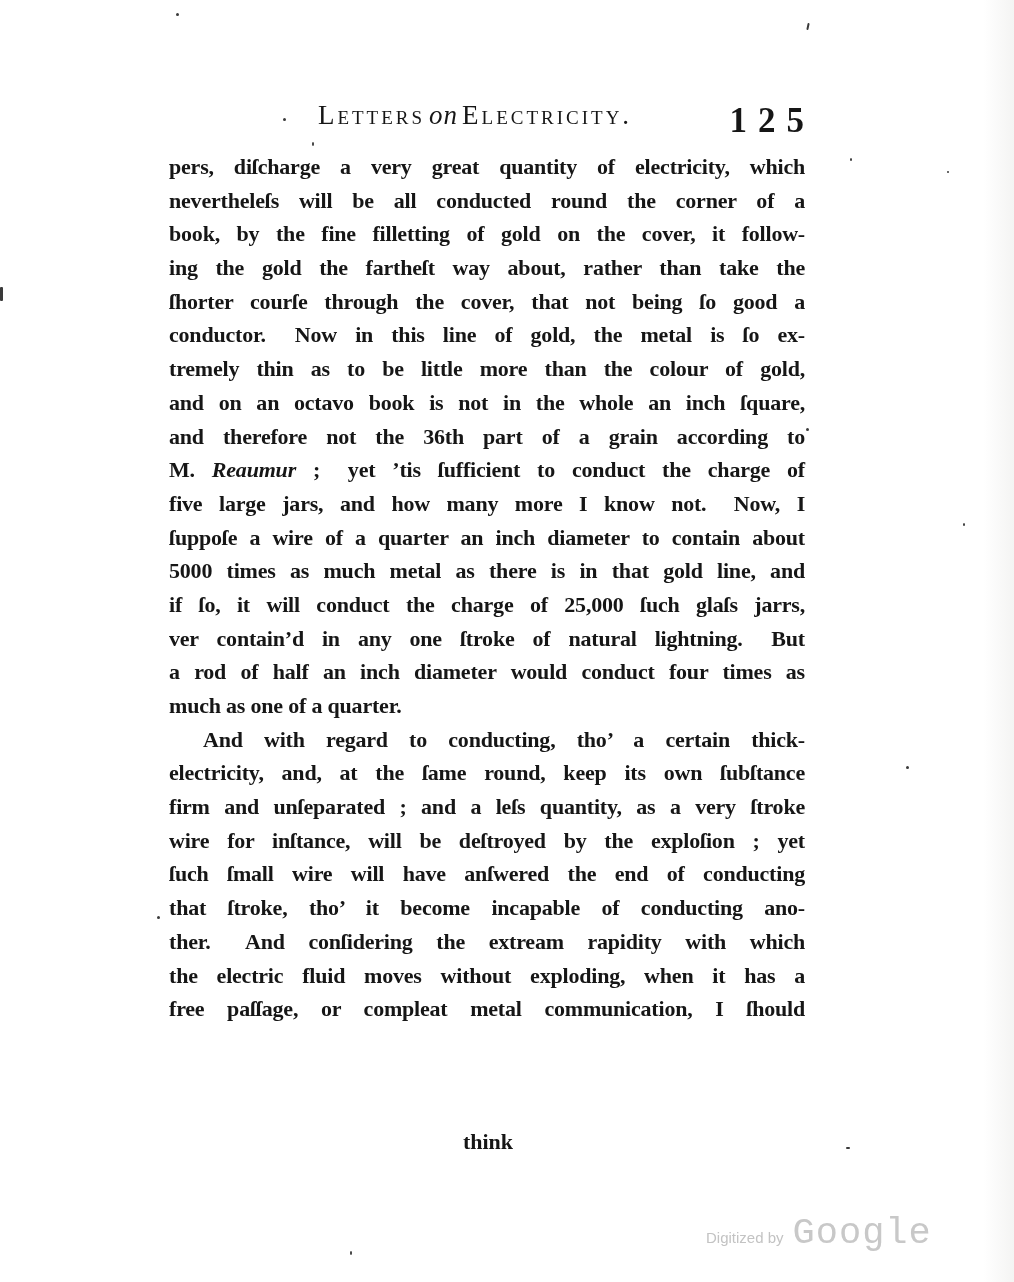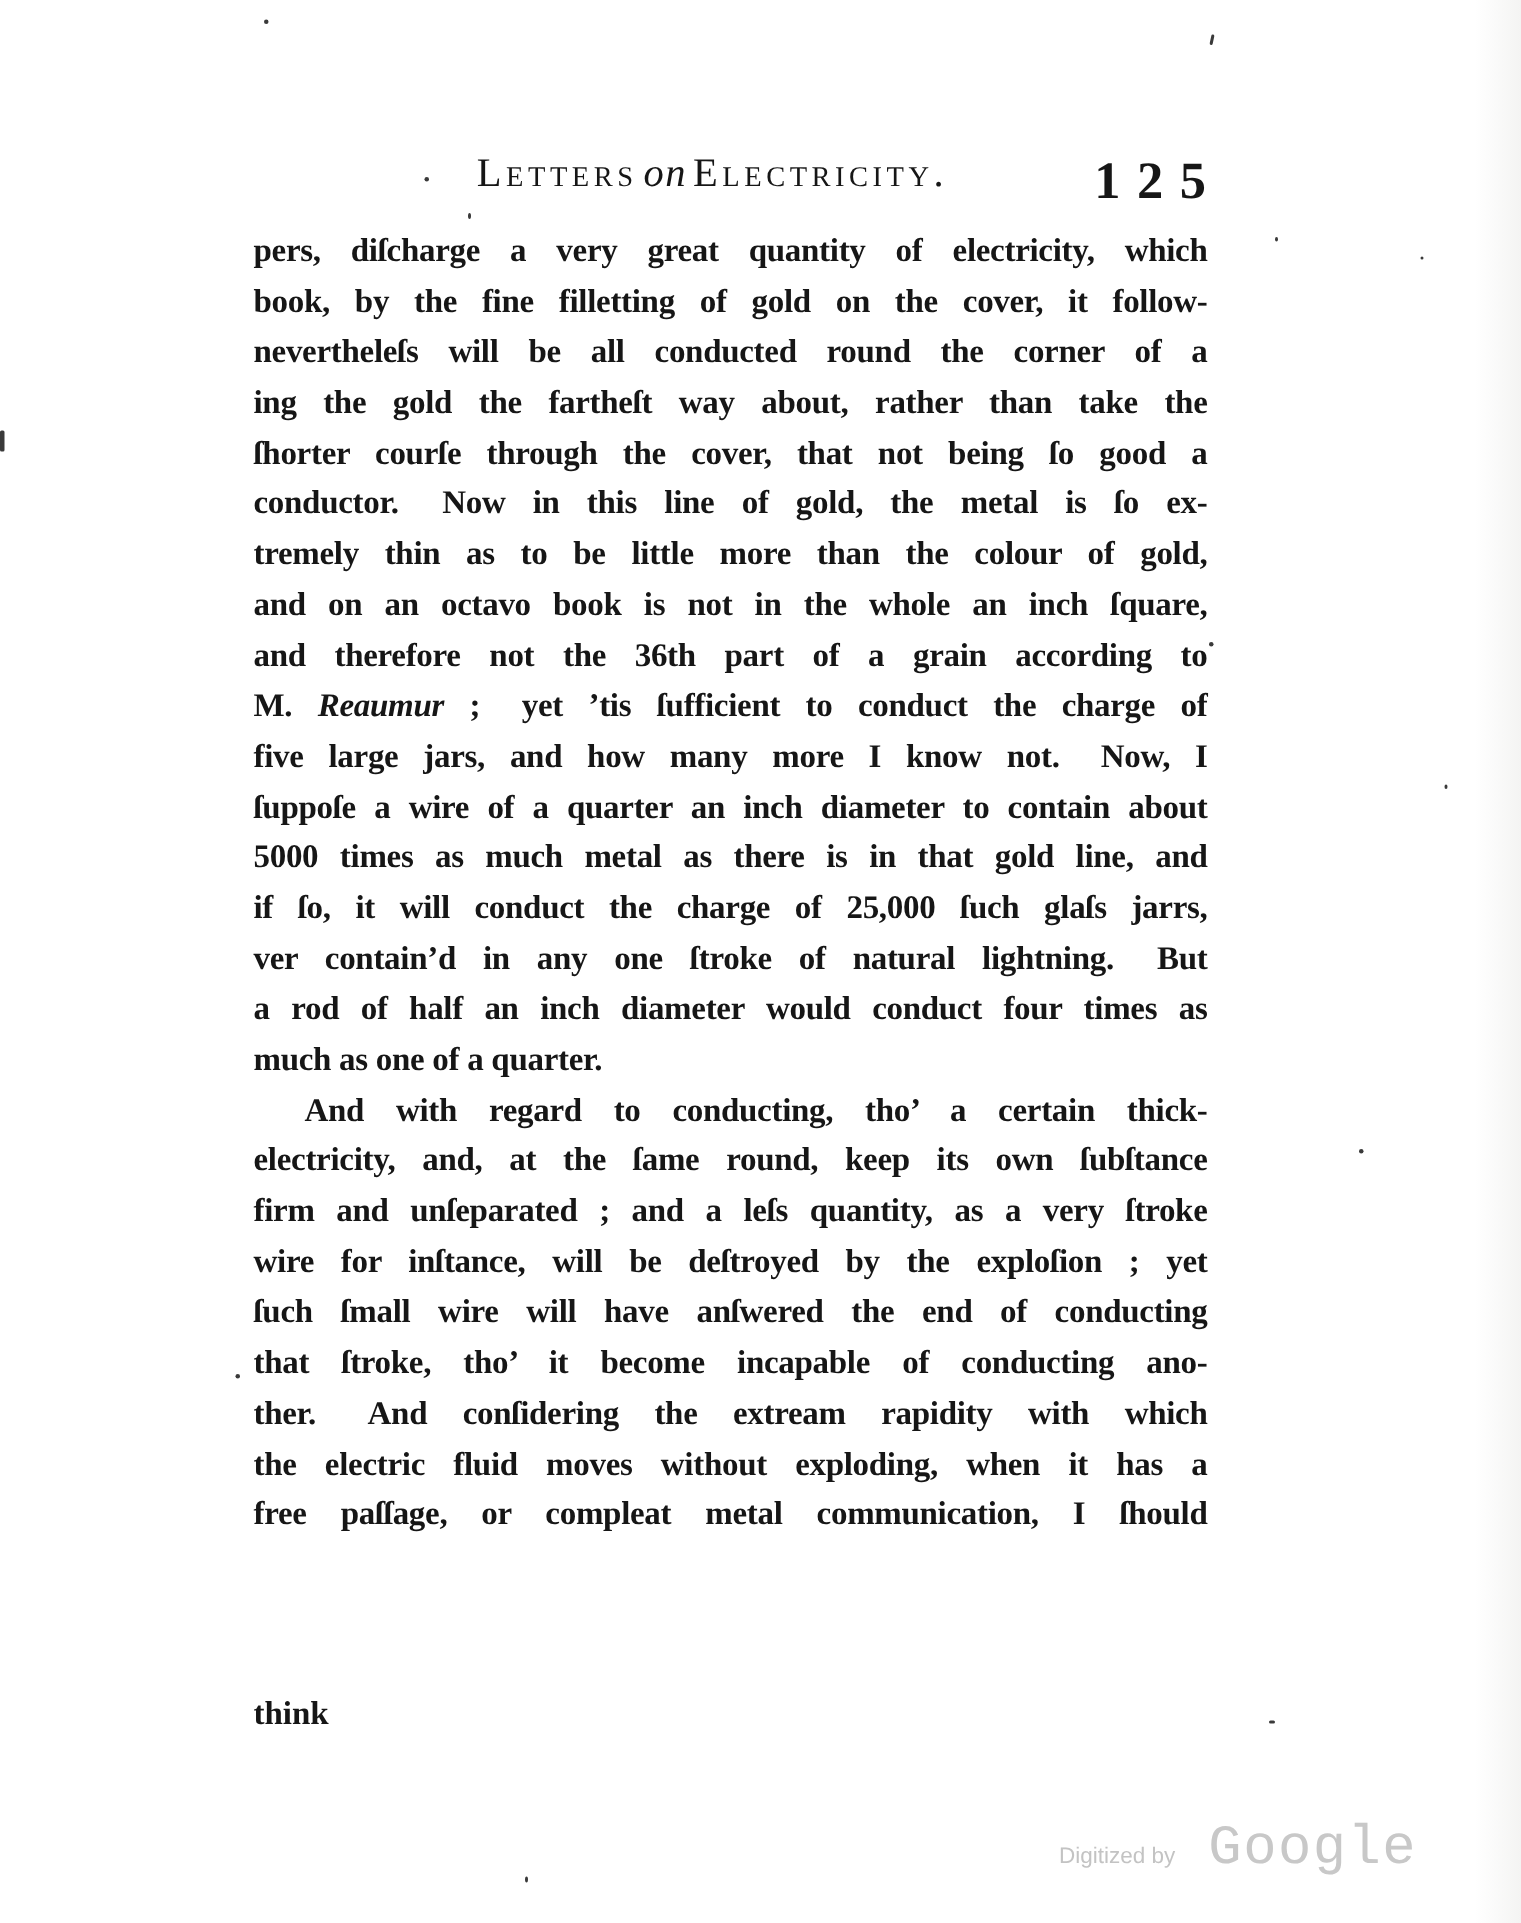--- a/index.html
+++ b/index.html
@@ -48,26 +48,26 @@
     height: 33.7px;
     text-align: justify;
     text-align-last: justify;
   }
   .line.no-just { text-align-last: left; }
   .line.indent { text-indent: 34px; }
   
   .catchword-line {
     position: absolute; left: 169px; top: 1125px; width: 638px;
     font-size: 22px; font-weight: 700;
-    text-align: left; line-height: 33.7px;
+    text-align: center; line-height: 33.7px;
   }
   
   .footer {
     position: absolute; left: 706px; top: 1212px;
-    display: flex; align-items: baseline; gap: 22px;
+    display: flex; align-items: baseline; gap: 9px;
   }
   .digitized {
     font-family: "Liberation Sans", "DejaVu Sans", sans-serif;
     font-size: 15px; color: #c3c3c3;
   }
   .google-wordmark {
     font-family: Liberation Mono, monospace;
     font-size: 37px; color: #c8c8c8; letter-spacing: 1px;
   }
   
@@ -80,22 +80,22 @@
 
 <div class="scan-page">
 
   <div class="header">
     <div class="header-title"><span>Letters</span><span class="conj">on</span><span>Electricity.</span></div>
     <div class="page-number">125</div>
   </div>
 
   <div class="text-block" id="text-block">
       <div class="line">pers, diſcharge a very great quantity of electricity, which</div>
+      <div class="line">nevertheleſs will be all conducted round the corner of a</div>
       <div class="line">book, by the fine filletting of gold on the cover, it follow-</div>
-      <div class="line">nevertheleſs will be all conducted round the corner of a</div>
       <div class="line">ing the gold the fartheſt way about, rather than take the</div>
       <div class="line">ſhorter courſe through the cover, that not being ſo good a</div>
       <div class="line">conductor.  Now in this line of gold, the metal is ſo ex-</div>
       <div class="line">tremely thin as to be little more than the colour of gold,</div>
       <div class="line">and on an octavo book is not in the whole an inch ſquare,</div>
       <div class="line">and therefore not the 36th part of a grain according to</div>
       <div class="line">M. <i>Reaumur</i> ;  yet ’tis ſufficient to conduct the charge of</div>
       <div class="line">five large jars, and how many more I know not.  Now, I</div>
       <div class="line">ſuppoſe a wire of a quarter an inch diameter to contain about</div>
       <div class="line">5000 times as much metal as there is in that gold line, and</div>

